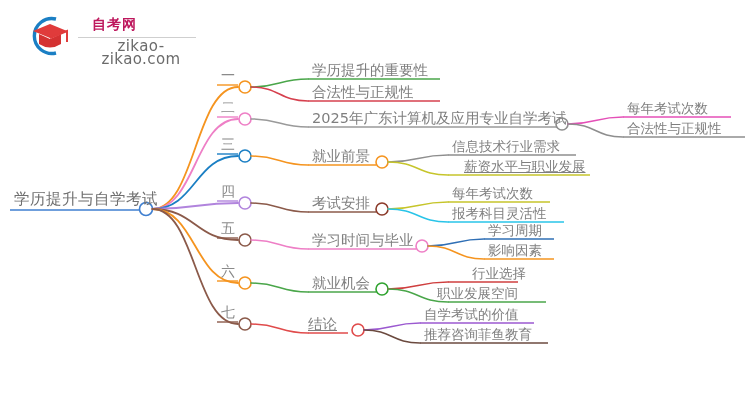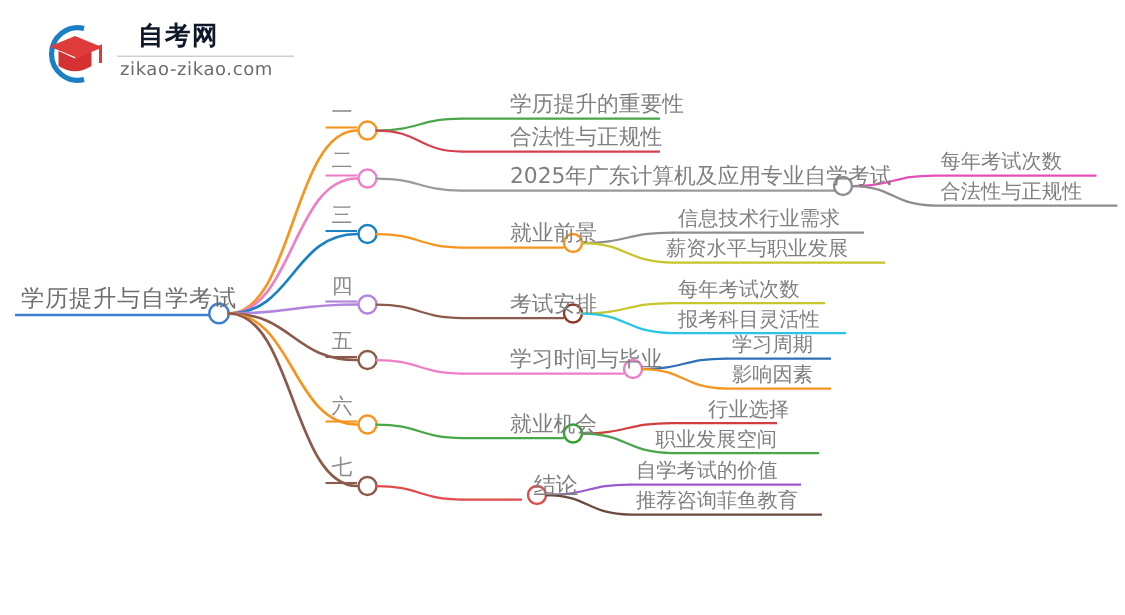--- a/index.html
+++ b/index.html
@@ -31,39 +31,40 @@
     position: absolute;
     left: 0; top: 2px;
     width: 46px; height: 44px;
   }
   #logo-text {
     position: absolute;
     left: 52px; top: 0px;
     width: 124px;
   }
   #logo-name {
-    font-size: 17px;
-    color: #0f172a;
+    font-size: 14px;
+    color: #be185d;
     letter-spacing: 1px;
     line-height: 24px;
     font-weight: bold;
     padding-left: 14px;
   }
   #logo-sep {
     width: 118px;
     height: 1px;
     background: #cfcfcf;
     margin: 1px 0 2px 0;
   }
   #logo-url {
-    font-size: 12px;
+    font-size: 15px;
     color: #6b6b6b;
     letter-spacing: 0.4px;
     line-height: 13px;
     padding-left: 2px;
+    text-align: center;
   }
 
   
   .label {
     position: absolute;
     color: #7c7c7c;
     white-space: nowrap;
     line-height: 17px;
   }
   .root-label {
@@ -71,21 +72,20 @@
     color: #6f6f6f;
     letter-spacing: 0.5px;
   }
   .lvl1-label {
     font-size: 14px;
     color: #8a8a8a;
   }
   .lvl2-label {
     font-size: 14.5px;
     color: #7f7f7f;
-    margin-left: 28px;
   }
   .lvl3-label {
     font-size: 13.5px;
     color: #7f7f7f;
   }
 </style>
 </head>
 <body>
 
 <div id="logo">
@@ -179,30 +179,30 @@
     <div class="label lvl1-label" style="left: 221px; top: 67px;">一</div>
     <div class="label lvl2-label" style="left: 312px; top: 62px;">学历提升的重要性</div>
     <div class="label lvl2-label" style="left: 312px; top: 84px;">合法性与正规性</div>
     <div class="label lvl1-label" style="left: 221px; top: 99px;">二</div>
     <div class="label lvl2-label" style="left: 312px; top: 110px;">2025年广东计算机及应用专业自学考试</div>
     <div class="label lvl3-label" style="left: 627px; top: 100px;">每年考试次数</div>
     <div class="label lvl3-label" style="left: 627px; top: 120px;">合法性与正规性</div>
     <div class="label lvl1-label" style="left: 221px; top: 136px;">三</div>
     <div class="label lvl2-label" style="left: 312px; top: 148px;">就业前景</div>
     <div class="label lvl3-label" style="left: 452px; top: 138px;">信息技术行业需求</div>
-    <div class="label lvl3-label" style="left: 444px; top: 158px;">薪资水平与职业发展</div>
+    <div class="label lvl3-label" style="left: 464px; top: 158px; text-decoration: underline;">薪资水平与职业发展</div>
     <div class="label lvl1-label" style="left: 221px; top: 183px;">四</div>
     <div class="label lvl2-label" style="left: 312px; top: 195px;">考试安排</div>
     <div class="label lvl3-label" style="left: 452px; top: 185px;">每年考试次数</div>
     <div class="label lvl3-label" style="left: 452px; top: 205px;">报考科目灵活性</div>
     <div class="label lvl1-label" style="left: 221px; top: 220px;">五</div>
     <div class="label lvl2-label" style="left: 312px; top: 232px;">学习时间与毕业</div>
     <div class="label lvl3-label" style="left: 488px; top: 222px;">学习周期</div>
     <div class="label lvl3-label" style="left: 488px; top: 242px;">影响因素</div>
     <div class="label lvl1-label" style="left: 221px; top: 263px;">六</div>
     <div class="label lvl2-label" style="left: 312px; top: 275px;">就业机会</div>
     <div class="label lvl3-label" style="left: 452px; top: 265px; margin-left: 20px;">行业选择</div>
     <div class="label lvl3-label" style="left: 437px; top: 285px;">职业发展空间</div>
     <div class="label lvl1-label" style="left: 221px; top: 304px;">七</div>
-    <div class="label lvl2-label" style="left: 328px; top: 316px; text-decoration: underline;">结论</div>
+    <div class="label lvl2-label" style="left: 308px; top: 316px; text-decoration: underline;">结论</div>
     <div class="label lvl3-label" style="left: 424px; top: 306px;">自学考试的价值</div>
     <div class="label lvl3-label" style="left: 424px; top: 326px; text-align: center;">推荐咨询菲鱼教育</div>
   </div>
 
 </body></html>

